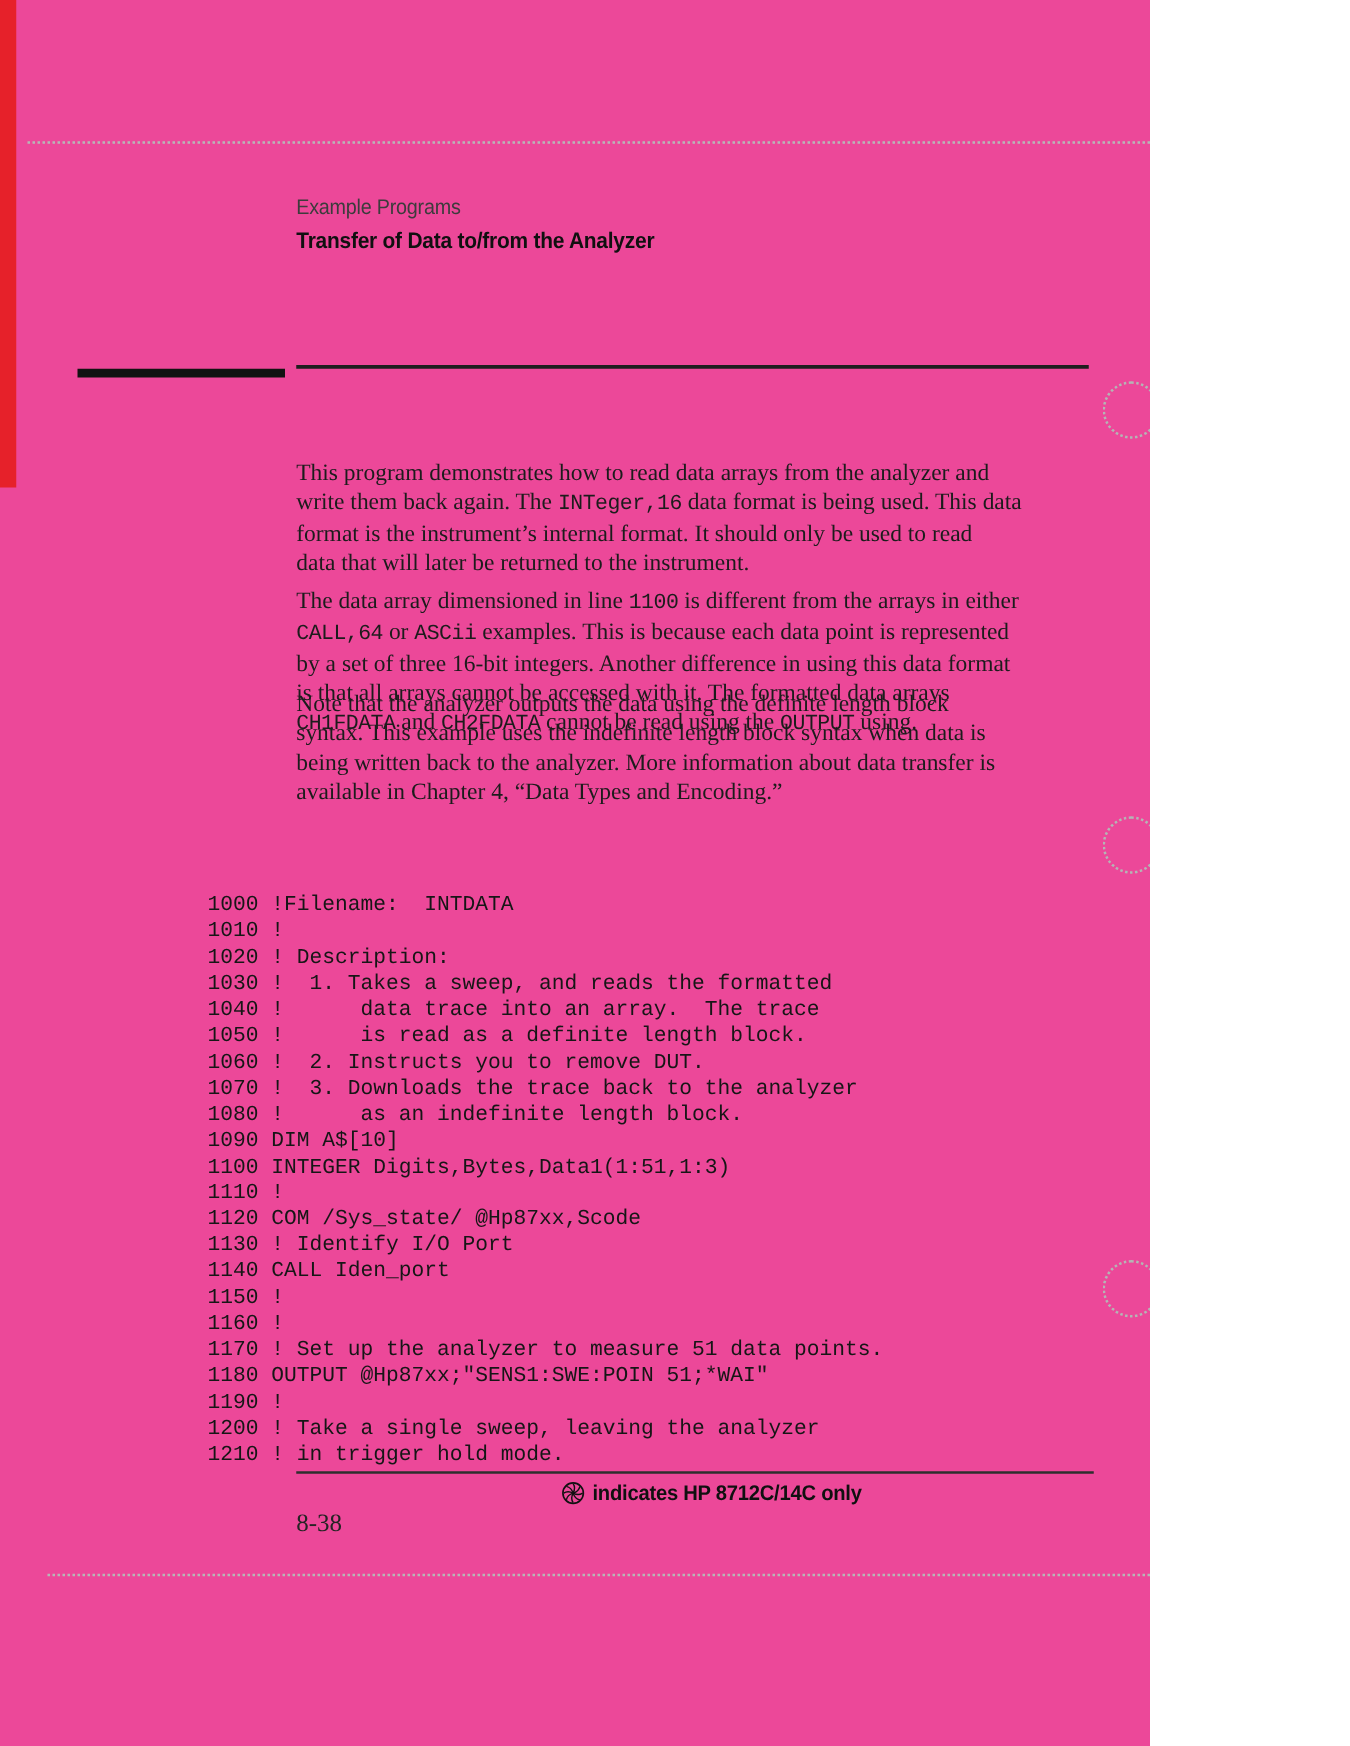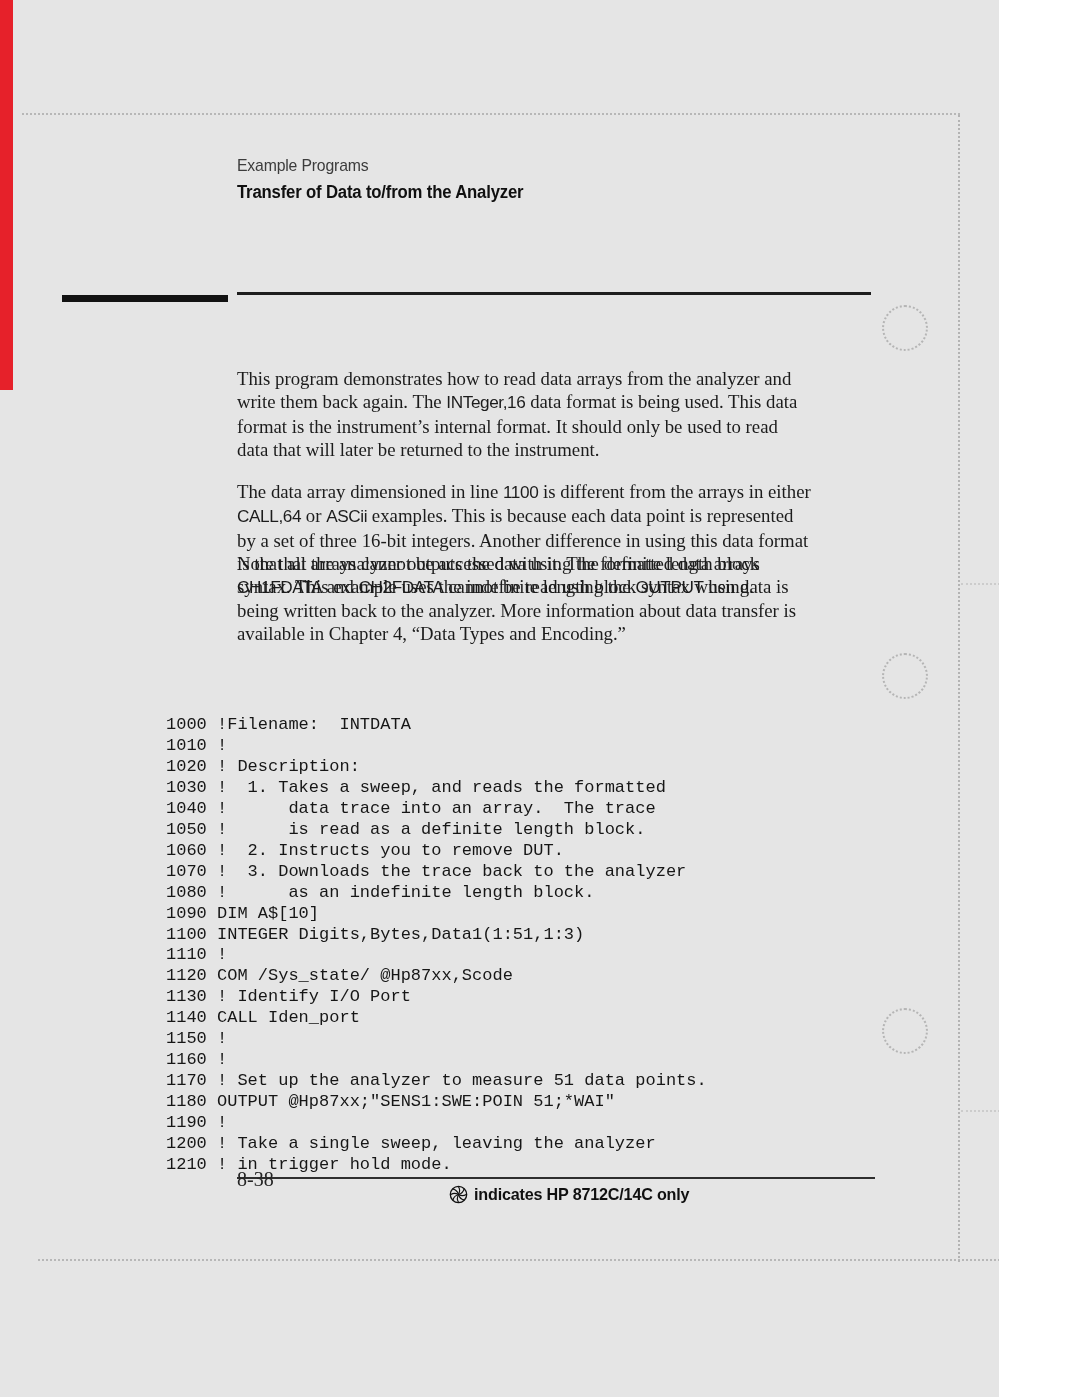--- a/index.html
+++ b/index.html
@@ -1,16 +1,16 @@
 <!DOCTYPE html>
 <html><head>
 <meta charset="utf-8">
 <style>
   html,body{margin:0;padding:0;background:#ffffff;}
-  #page{position:relative;width:999px;height:1397px;background:#e5e5e5;overflow:hidden;
+  #page{position:relative;width:920px;height:1397px;background:#ec4899;overflow:hidden;
         font-family:"Liberation Serif", serif;color:#1c1c1c;}
 
   
   .red-tab{position:absolute;left:0;top:0;width:13px;height:390px;}
   .dotted-h{position:absolute;border-top:2px dotted #b7b7b7;height:0;}
   #dotted-top{left:22px;top:113px;width:938px;}
   #dotted-bottom{left:38px;top:1259px;width:1026px;}
   .dotted-v{position:absolute;left:958px;top:115px;height:1147px;width:0;border-left:2px dotted #b3b3b3;}
   .stub{position:absolute;left:961px;width:115px;height:0;border-top:2px dotted #cccccc;}
   #stub-1{top:583px;} #stub-2{top:1110px;}
@@ -24,32 +24,32 @@
                  transform:scaleX(.93);transform-origin:left;}
 
   
   .title-tab{position:absolute;left:62px;top:295px;width:166px;height:7px;background:#121212;}
   .title-rule{position:absolute;left:237px;top:292px;width:634px;height:3px;background:#1e1e1e;}
   .page-title{position:absolute;left:236px;top:303px;font-size:29px;letter-spacing:.3px;color:#141414;}
 
   
   .body-copy{position:absolute;left:237px;width:710px;font-size:18.8px;line-height:23.3px;
              white-space:pre-wrap;color:#1c1c1c;}
-  #para-1{top:367px;} #para-2{top:480px;} #para-3{top:552px;}
-  .mono, .body-copy .mono{font-family:Liberation Sans, sans-serif;
+  #para-1{top:367px;} #para-2{top:469px;} #para-3{top:552px;}
+  .mono, .body-copy .mono{font-family:Liberation Mono, monospace;
              font-size:17.2px;letter-spacing:-0.4px;}
 
   
   .code-block{position:absolute;left:166px;top:687px;white-space:pre;
               font-family:"Liberation Mono","DejaVu Sans Mono",monospace;
               font-size:17px;line-height:20.95px;color:#161616;margin-top:28px;}
 
   
   .footer-rule{position:absolute;left:237px;top:1177px;width:638px;height:2px;background:#2e2e2e;}
-  .page-number{position:absolute;left:237px;top:1168px;font-size:20px;color:#242424;}
+  .page-number{position:absolute;left:237px;top:1208px;font-size:20px;color:#242424;}
   .footer-note{position:absolute;left:449px;top:1185px;display:flex;gap:6px;}
   .note-icon{flex:0 0 auto;display:block;}
   .note-text{font-family:"Liberation Sans",sans-serif;font-weight:bold;font-size:17px;
              letter-spacing:-0.2px;color:#101010;transform:scaleX(.95);transform-origin:left;white-space:nowrap;}
 </style>
 </head>
 <body>
 
 <div id="page">
 

